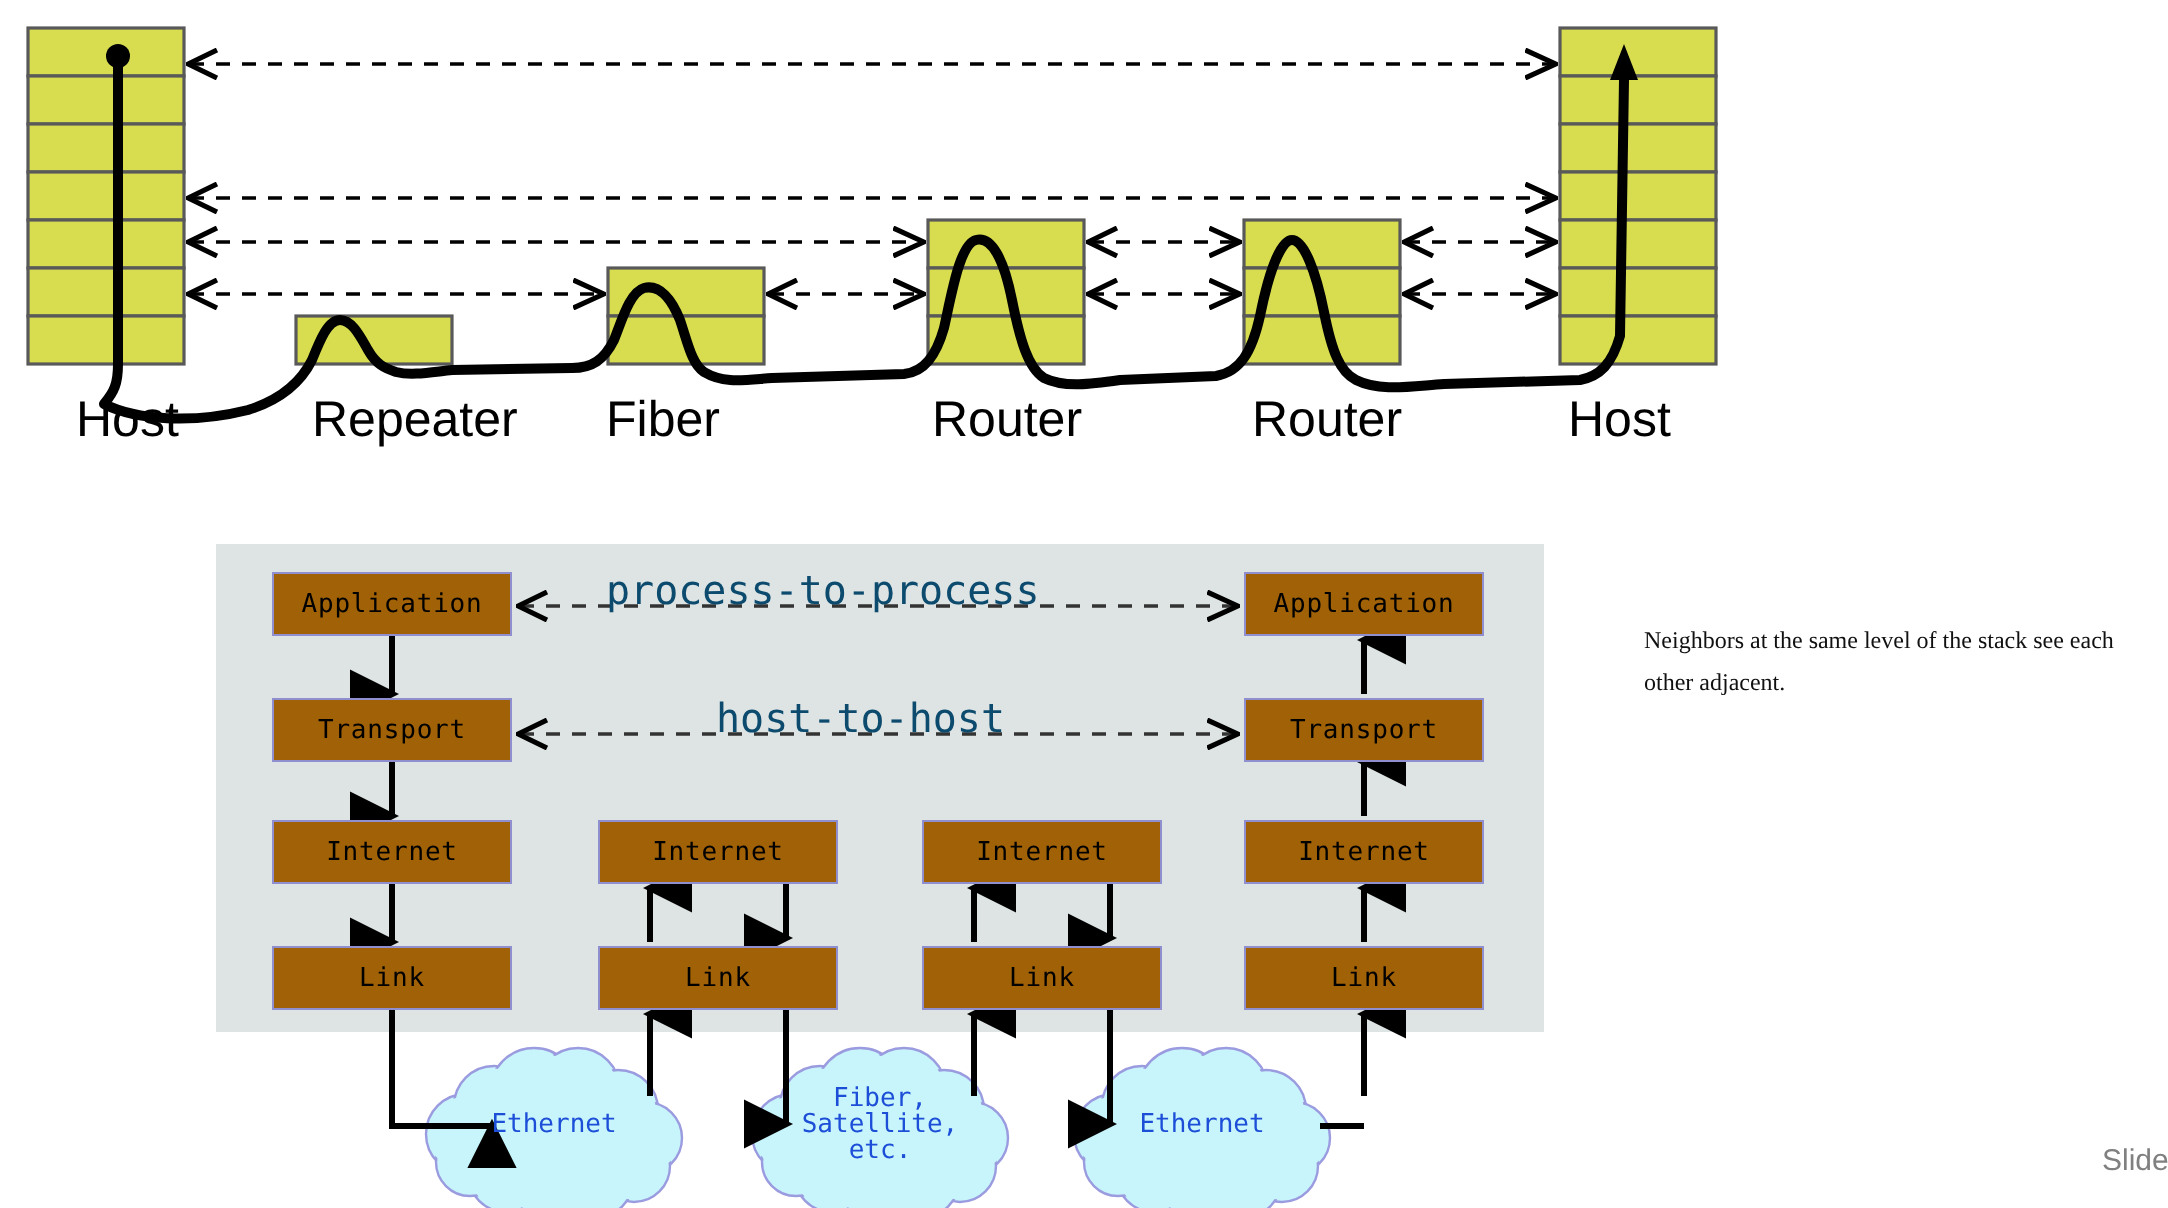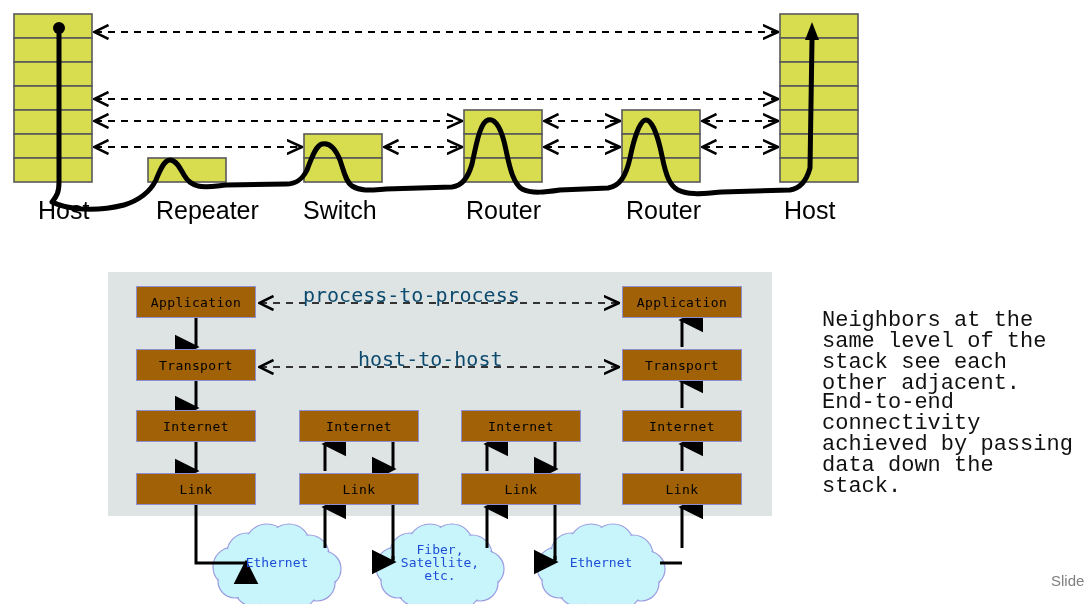--- a/index.html
+++ b/index.html
@@ -54,22 +54,22 @@
     font-family:"DejaVu Sans Mono", monospace;
     font-size:13px;
     color:#1d4ed8;
     text-align:center;
     line-height:13px;
     white-space:pre-line;
     pointer-events:none;
   }
   .sidenote{
     position:absolute;
-    font-family:Liberation Mono, monospace;
-    font-size:22px;
+    font-family:Liberation Serif, serif;
+    font-size:12px;
     color:#111;
     line-height:21px;
     width:252px;
     white-space:pre-line;
   }
   .slidenum{
     position:absolute;
     font-family:"Liberation Sans", sans-serif;
     font-size:15px;
     color:#808080;
@@ -163,21 +163,21 @@
          L812,40" fill="none" stroke="#000" stroke-width="5" stroke-linecap="round" stroke-linejoin="round"></path>
 
     <circle cx="59" cy="28" r="6" fill="#000"></circle>
 
     <path d="M812,22 L819,40 L805,40 Z" fill="#000"></path>
   </svg>
 
   <div id="dev-labels">
       <div class="devlabel" style="left: 38px; top: 198px;">Host</div>
       <div class="devlabel" style="left: 142px; top: 198px; margin-left: 14px;">Repeater</div>
-      <div class="devlabel" style="left: 303px; top: 198px;">Switch</div>
+      <div class="devlabel" style="left: 303px; top: 198px;">Fiber</div>
       <div class="devlabel" style="left: 466px; top: 198px;">Router</div>
       <div class="devlabel" style="left: 626px; top: 198px;">Router</div>
       <div class="devlabel" style="left: 784px; top: 198px;">Host</div>
     </div>
 
   <div class="panel" id="stack-panel" style="left: 108px; top: 272px; width: 664px; height: 244px; background: rgb(221, 228, 227);"></div>
 
   <svg class="layer" id="low-svg" viewBox="0 0 1084 604" xmlns="http://www.w3.org/2000/svg">
     <g id="clouds-g">
         <g>
@@ -316,17 +316,16 @@
     </div>
   <div id="cloud-labels">
       <div class="cloudtext" style="left: 207px; width: 140px; top: 555.5px;">Ethernet</div>
       <div class="cloudtext" style="left: 370px; width: 140px; top: 542.5px;">Fiber,
 Satellite,
 etc.</div>
       <div class="cloudtext" style="left: 531px; width: 140px; top: 555.5px;">Ethernet</div>
     </div>
 
   <div class="sidenote" style="left:822px;top:310px;">Neighbors at the same level of the stack see each other adjacent.</div>
-  <div class="sidenote" style="left:822px;top:392px;">End-to-end connectivity achieved by passing data down the stack.</div>
 
   <div class="slidenum" style="left:1051px;top:572px;">Slide 24</div>
 
 </div>
 
 </body></html>

